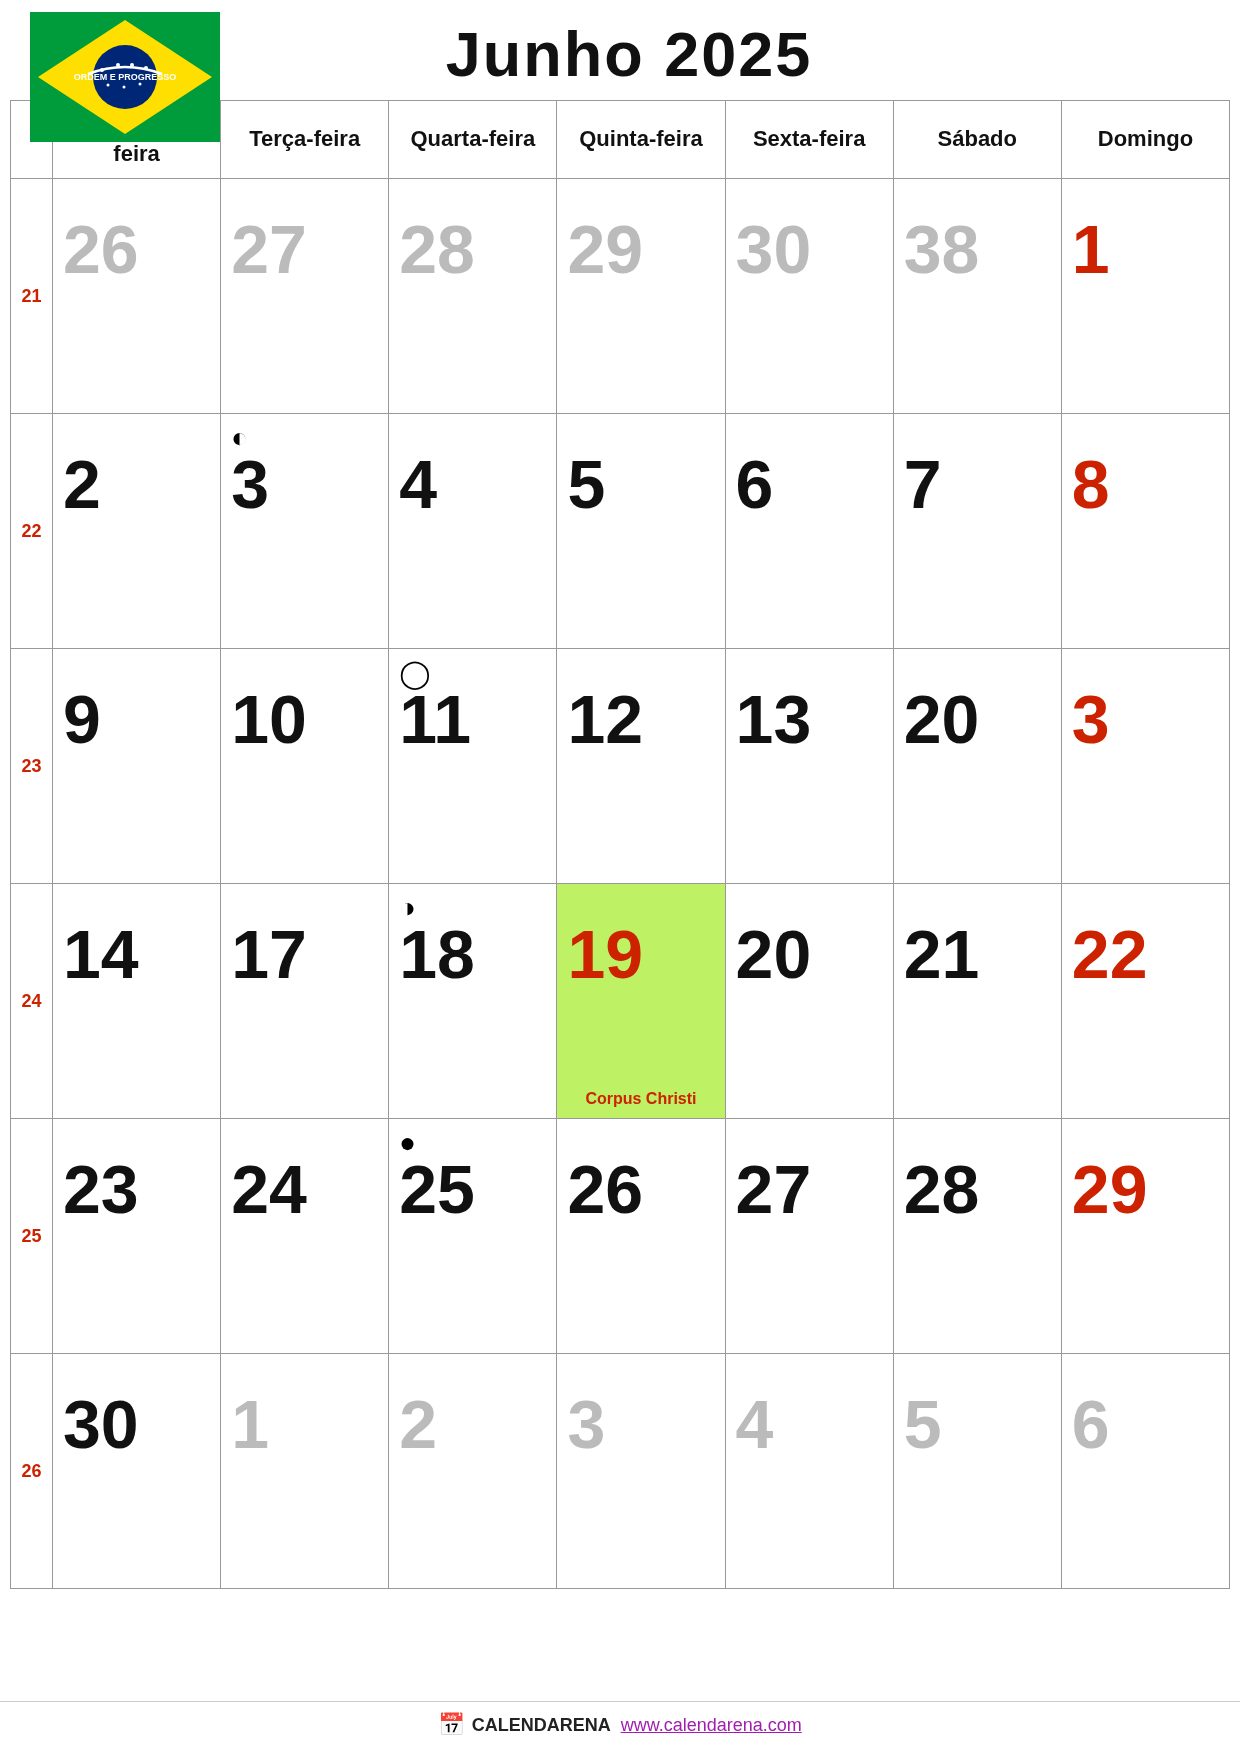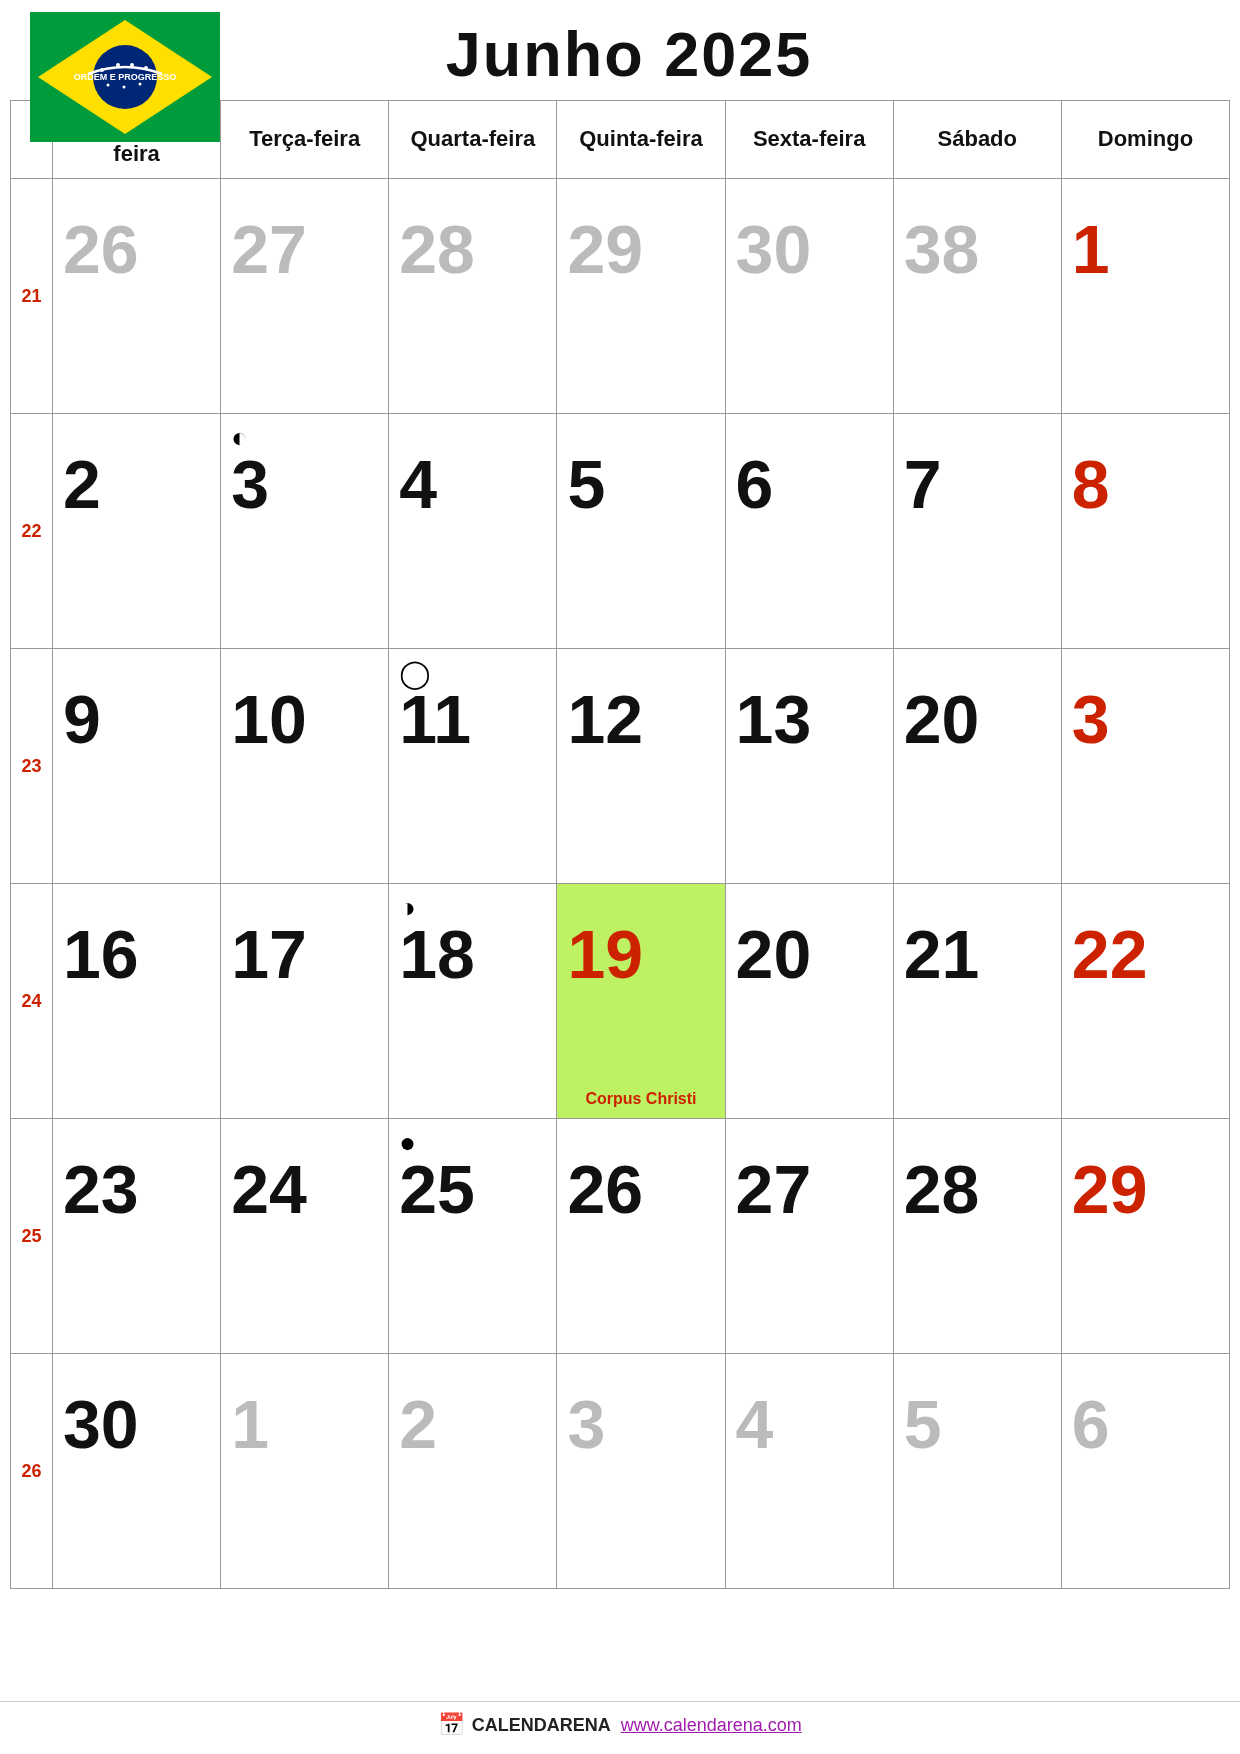--- a/index.html
+++ b/index.html
@@ -236,21 +236,21 @@
           <td>
             <span class="day-number black">20</span>
           </td>
           <td>
             <span class="day-number red">3</span>
           </td>
         </tr>
         <tr>
           <td class="week-num-col">24</td>
           <td>
-            <span class="day-number black">16</span>
+            <span class="day-number black">14</span>
           </td>
           <td>
             <span class="day-number black">17</span>
           </td>
           <td>
             <span class="moon">◑</span>
             <span class="day-number black">18</span>
           </td>
           <td class="cell-highlighted">
             <span class="day-number red">19</span>

